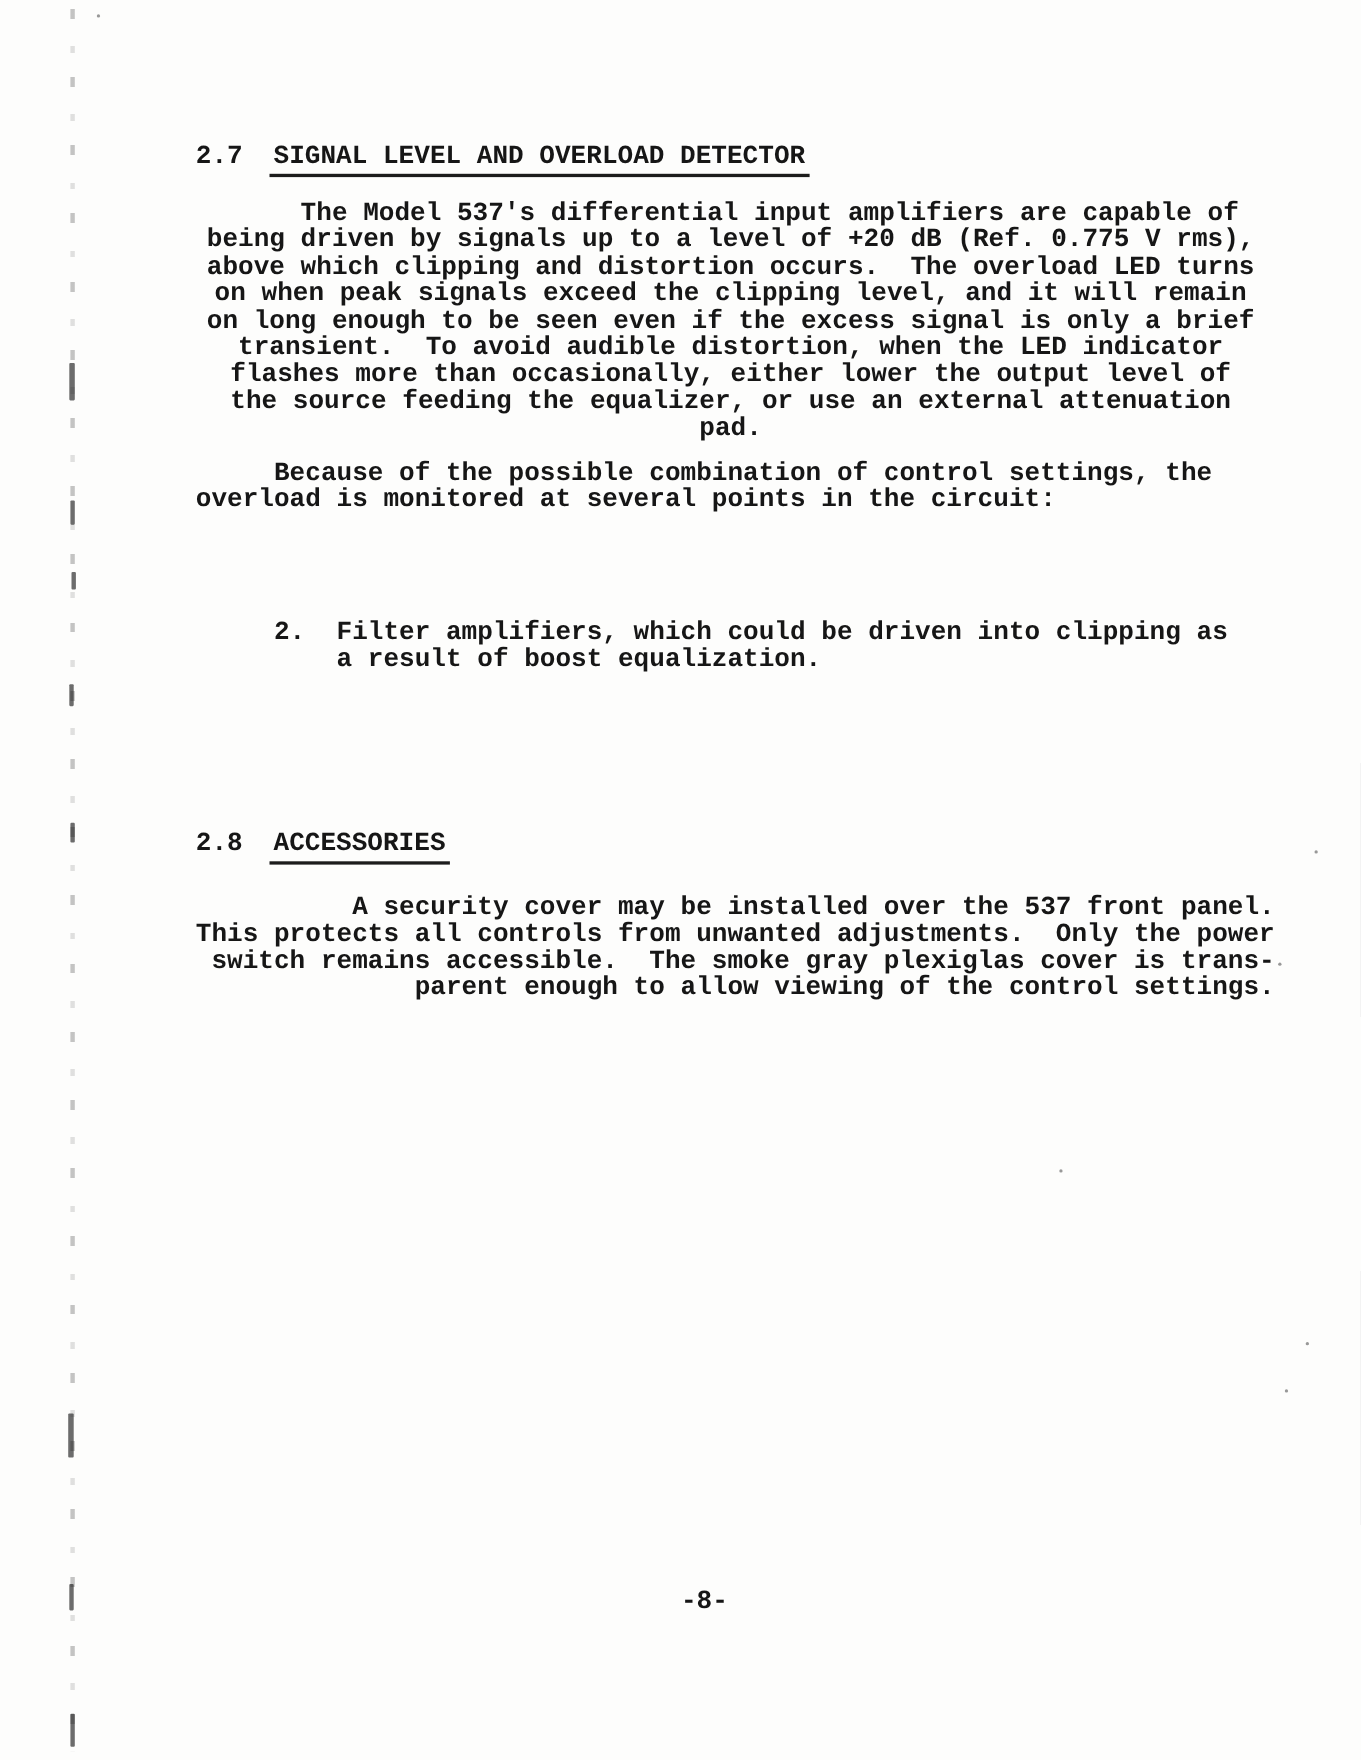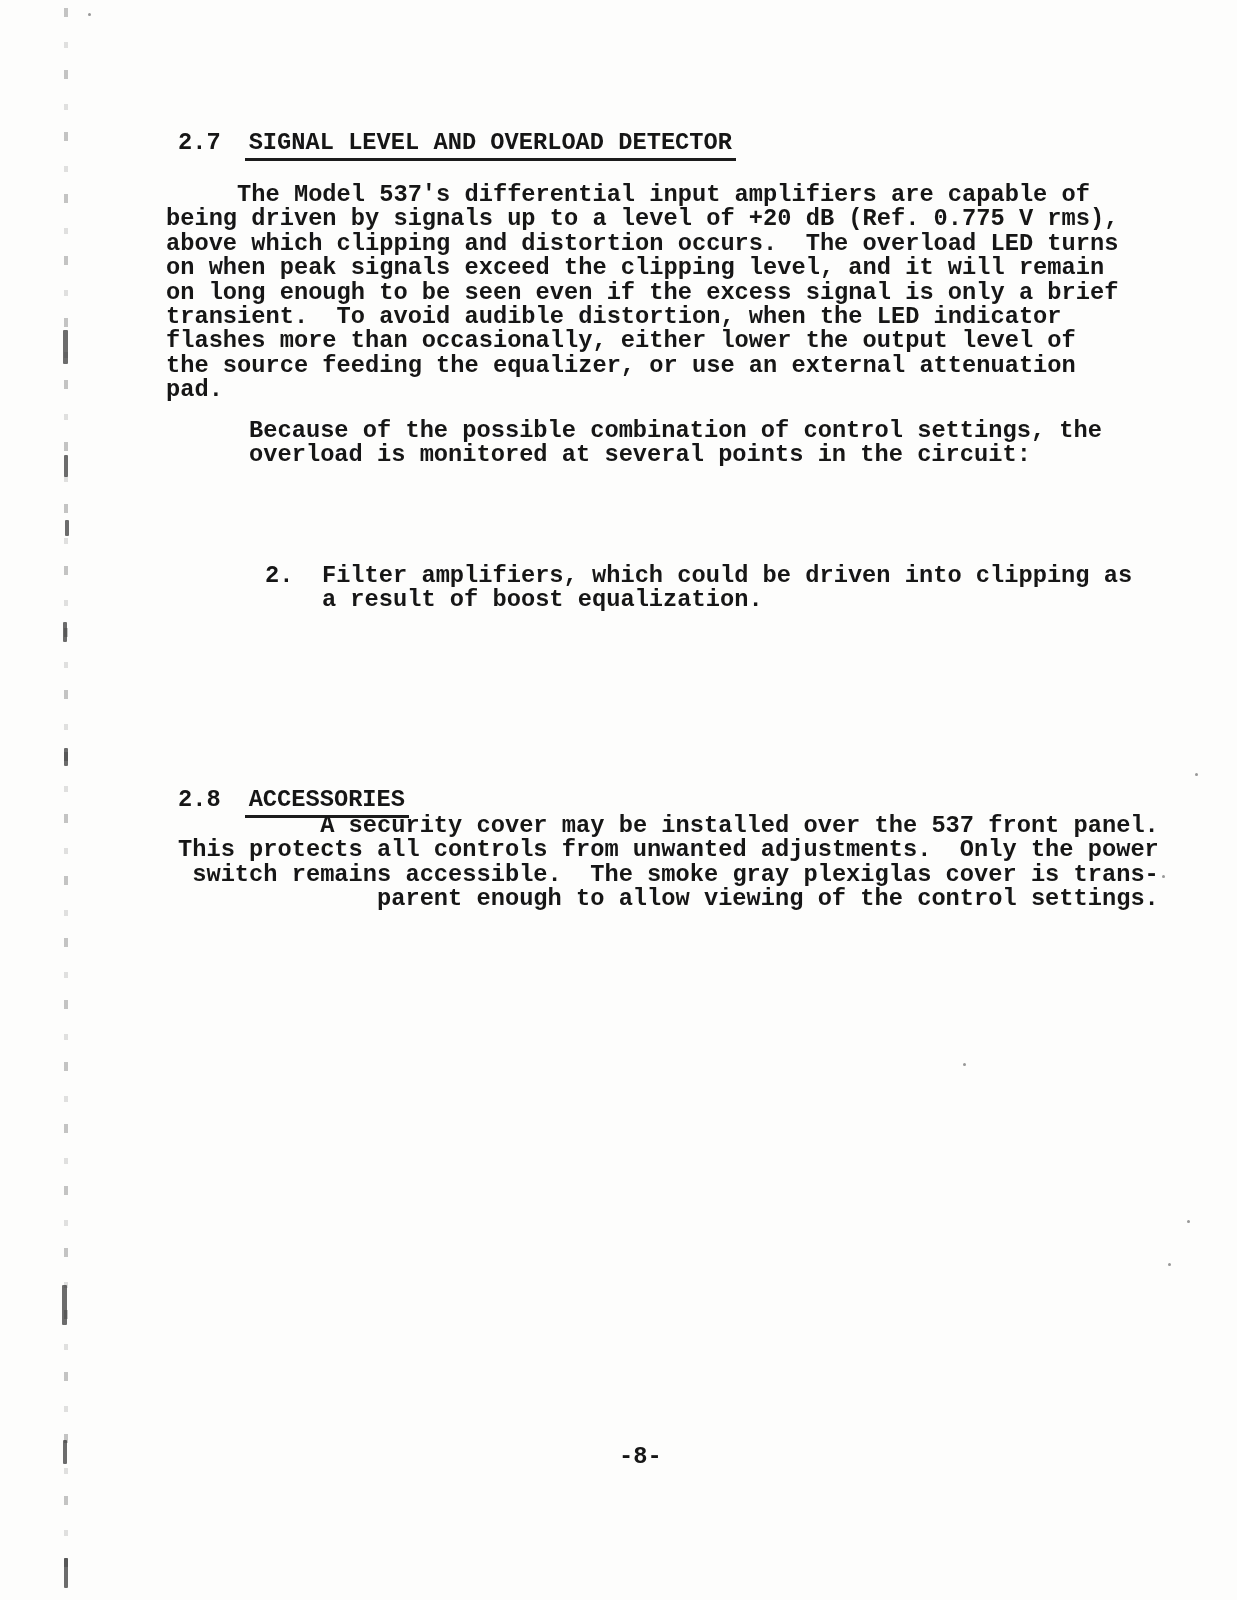--- a/index.html
+++ b/index.html
@@ -76,39 +76,39 @@
   <div class="scan-dash" style="left:64px; top:1558px; width:4px; height:30px;"></div>
   <div class="scan-speck" style="left:88px;  top:13px;"></div>
   <div class="scan-speck" style="left:1195px;top:773px;"></div>
   <div class="scan-speck" style="left:1162px;top:875px;"></div>
   <div class="scan-speck" style="left:963px; top:1063px;"></div>
   <div class="scan-speck" style="left:1187px;top:1220px;"></div>
   <div class="scan-speck" style="left:1168px;top:1263px;"></div>
 
   <div class="txt heading" style="top:131px;"><span>2.7</span><span class="section-title">SIGNAL LEVEL AND OVERLOAD DETECTOR</span></div>
 
-  <div class="txt" style="left:166px; top:183px;">     The Model 537's differential input amplifiers are capable of
+  <div class="txt" style="left:188px; top:183px;text-align:center;">     The Model 537's differential input amplifiers are capable of
 being driven by signals up to a level of +20 dB (Ref. 0.775 V rms),
 above which clipping and distortion occurs.  The overload LED turns
 on when peak signals exceed the clipping level, and it will remain
 on long enough to be seen even if the excess signal is only a brief
 transient.  To avoid audible distortion, when the LED indicator
 flashes more than occasionally, either lower the output level of
 the source feeding the equalizer, or use an external attenuation
 pad.</div>
 
-  <div class="txt" style="left:178px; top:419px;text-align:center;">     Because of the possible combination of control settings, the
+  <div class="txt" style="left:178px; top:419px;">     Because of the possible combination of control settings, the
 overload is monitored at several points in the circuit:</div>
 
 
-  <div class="txt" style="left:194px; top:564px;">     2.  Filter amplifiers, which could be driven into clipping as
+  <div class="txt" style="left:178px; top:564px;">     2.  Filter amplifiers, which could be driven into clipping as
          a result of boost equalization.</div>
 
 
-  <div class="txt heading" style="top:788px;"><span>2.8</span><span class="section-title">ACCESSORIES</span></div>
+  <div class="txt heading" style="top:756px;"><span>2.8</span><span class="section-title">ACCESSORIES</span></div>
 
   <div class="txt" style="left:178px; top:814px;text-align:right;">     A security cover may be installed over the 537 front panel.
 This protects all controls from unwanted adjustments.  Only the power
 switch remains accessible.  The smoke gray plexiglas cover is trans-
 parent enough to allow viewing of the control settings.</div>
 
   <div class="txt" style="left:619px; top:1445px;">-8-</div>
 
 </div>
 

